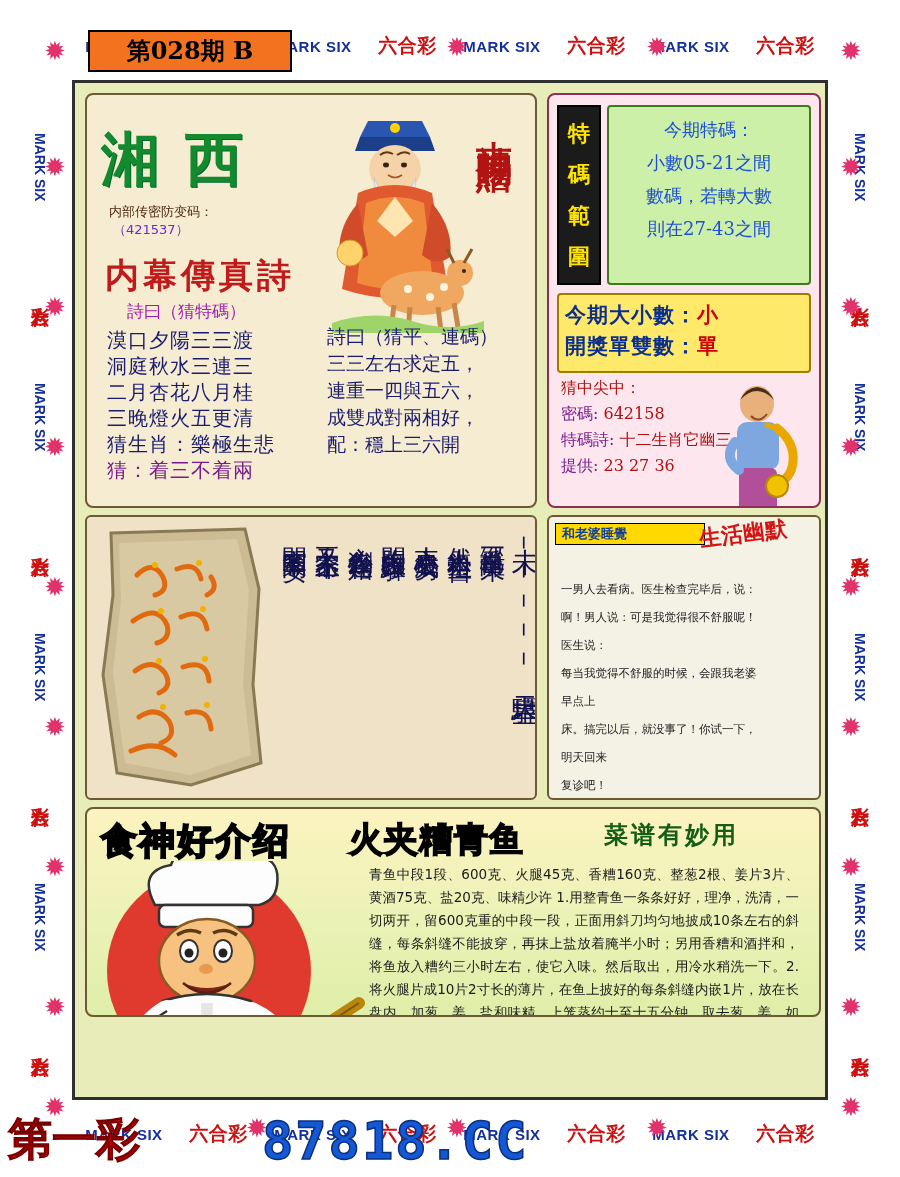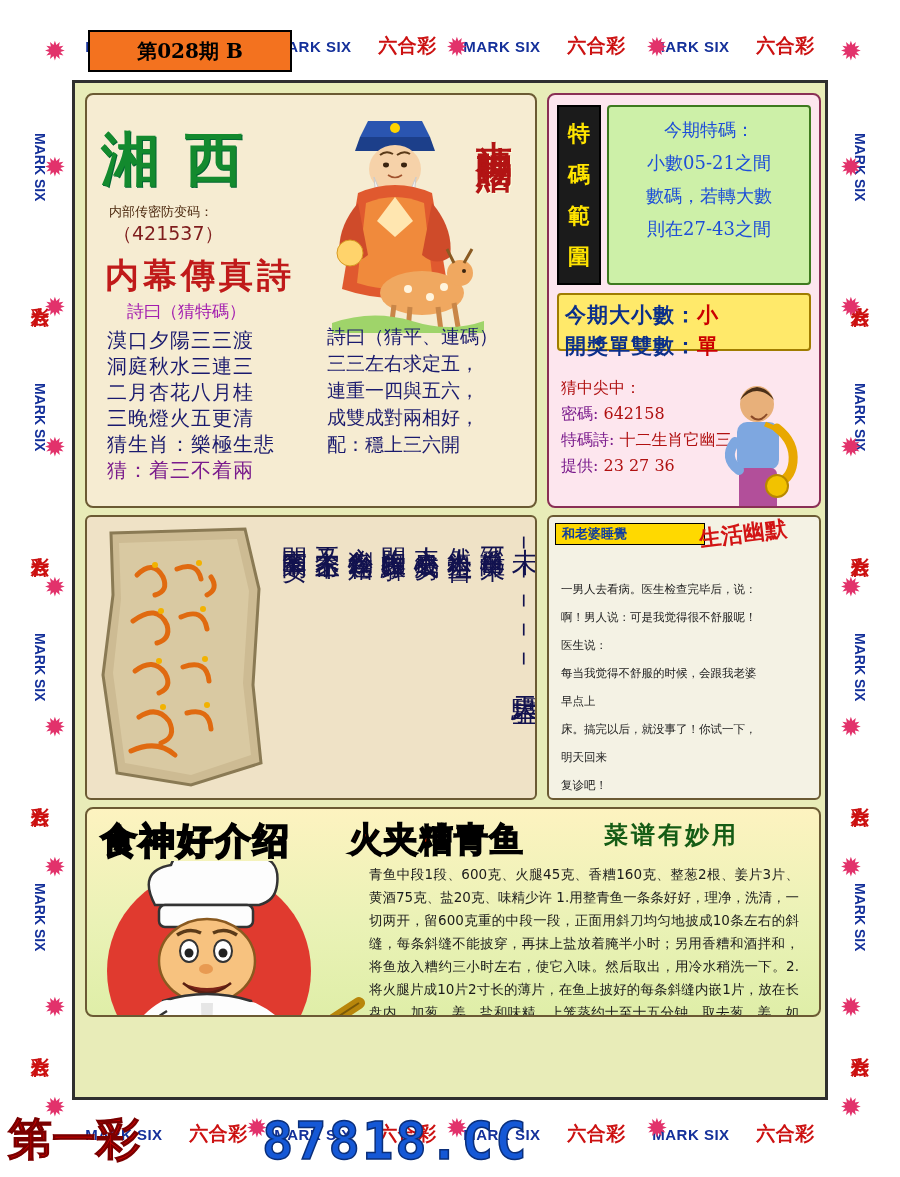--- a/index.html
+++ b/index.html
@@ -77,21 +77,21 @@
   }
 
   
   .issue-tag{
     position:absolute;left:88px;top:30px;width:200px;height:38px;
     background:#f3721f;border:2px solid #000;
     display:flex;align-items:center;justify-content:center;
     z-index:40;
   }
   .issue-tag span{
-    font-size:20px;font-weight:bold;color:#000;
+    font-size:24px;font-weight:bold;color:#000;
     font-family:"DejaVu Serif","Liberation Serif",serif;
   }
 
   
   .panel{
     position:absolute;box-sizing:border-box;
   }
   .p-left{
     left:10px;top:10px;width:452px;height:415px;
     background:#f6ecd2;
@@ -104,21 +104,21 @@
     font-family:Liberation Mono, monospace;
     letter-spacing:26px;
     text-shadow:1px 1px 0 #063;
   }
   .neibu{
     position:absolute;left:22px;top:108px;
     font-size:13px;color:#4d2a10;
   }
   .neibu2{
     position:absolute;left:26px;top:126px;
-    font-size:19px;color:#7f1d1d;
+    font-size:13px;color:#6d28d9;
   }
   .chuanzhen{
     position:absolute;left:18px;top:158px;
     font-size:34px;font-weight:bold;color:#c01a1a;
     font-family:"DejaVu Serif","Liberation Serif",serif;
     letter-spacing:4px;
   }
   .shiyue{
     position:absolute;left:40px;top:205px;
     font-size:17px;color:#a21caf;
@@ -169,21 +169,21 @@
   .greenbox{
     position:absolute;left:58px;top:10px;width:204px;height:180px;
     background:#cdf0a8;border:2px solid #3e7a1e;border-radius:4px;
     box-sizing:border-box;padding:6px 4px;
   }
   .greenbox .ln{
     text-align:center;font-size:18px;line-height:33px;color:#1d4ed8;
     font-family:"DejaVu Serif","Liberation Serif",serif;
   }
   .yellowbox{
-    position:absolute;left:8px;top:198px;width:254px;height:58px;
+    position:absolute;left:8px;top:198px;width:254px;height:80px;
     background:#ffe96a;border:2px solid #a07c00;border-radius:4px;
     box-sizing:border-box;padding:4px 6px;
   }
   .yellowbox .ln{
     font-size:21px;font-weight:bold;color:#0b2f8a;line-height:31px;
     font-family:"DejaVu Serif","Liberation Serif",serif;
     letter-spacing:1px;
   }
   .yellowbox .ln .hl{color:#c00;}
   .guesszone{

